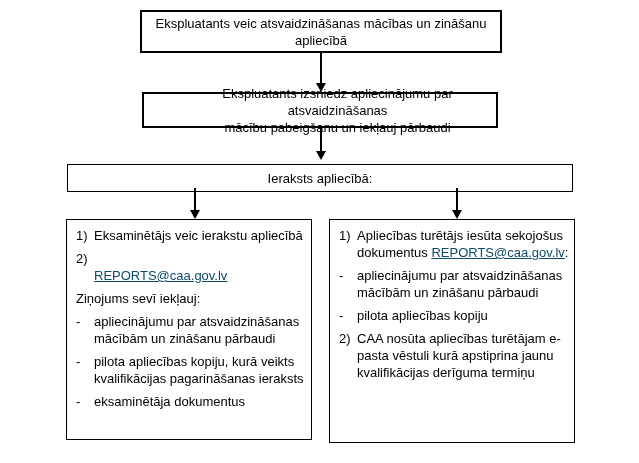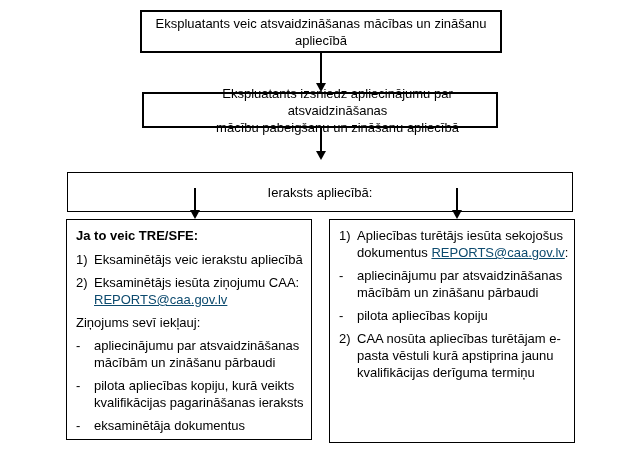--- a/index.html
+++ b/index.html
@@ -54,48 +54,47 @@
       <span>apliecībā</span>
     </div>
   </div>
 
   <div class="vline" style="left:320px; top:53px; height:31px;"></div>
   <div class="arrowhead" style="left:316px; top:83px;"></div>
 
   <div class="fbox thick center-box" style="left:142px; top:92px; width:356px; height:36px;padding-left:35px;">
     <div>
       <span>Ekspluatants izsniedz apliecinājumu par atsvaidzināšanas</span><br>
-      <span>mācību pabeigšanu un zināšanu apliecībā</span>
+      <span>mācību pabeigšanu un iekļauj pārbaudi</span>
     </div>
   </div>
 
   <div class="vline" style="left:320px; top:128px; height:24px;"></div>
   <div class="arrowhead" style="left:316px; top:151px;"></div>
 
-  <div class="fbox center-box" style="left:67px; top:172px; width:506px; height:40px;">
+  <div class="fbox center-box" style="left:67px; top:164px; width:506px; height:28px;">
     <span>Ieraksts apliecībā:</span>
   </div>
 
   <div class="vline" style="left:194px; top:188px; height:23px;"></div>
   <div class="arrowhead" style="left:190px; top:210px;"></div>
   <div class="vline" style="left:456px; top:188px; height:23px;"></div>
   <div class="arrowhead" style="left:452px; top:210px;"></div>
 
   <div class="fbox detail-box" style="left:66px; top:219px; width:246px; height:221px;">
-    <div class="box-title">Ja to veic TRE/SFE:</div>
 
     <div class="para">
       <span class="marker">1)</span>
       <span class="body">Eksaminētājs veic ierakstu apliecībā</span>
     </div>
 
     <div class="para">
       <span class="marker">2)</span>
       <span class="body">
-        <span>Eksaminētājs iesūta ziņojumu CAA:</span><br>
+        <br>
         <a class="email-link">REPORTS@caa.gov.lv</a>
       </span>
     </div>
 
     <div class="plain-line">Ziņojums sevī iekļauj:</div>
 
     <div class="para">
       <span class="marker">-</span>
       <span class="body">
         <span>apliecinājumu par atsvaidzināšanas</span><br>

